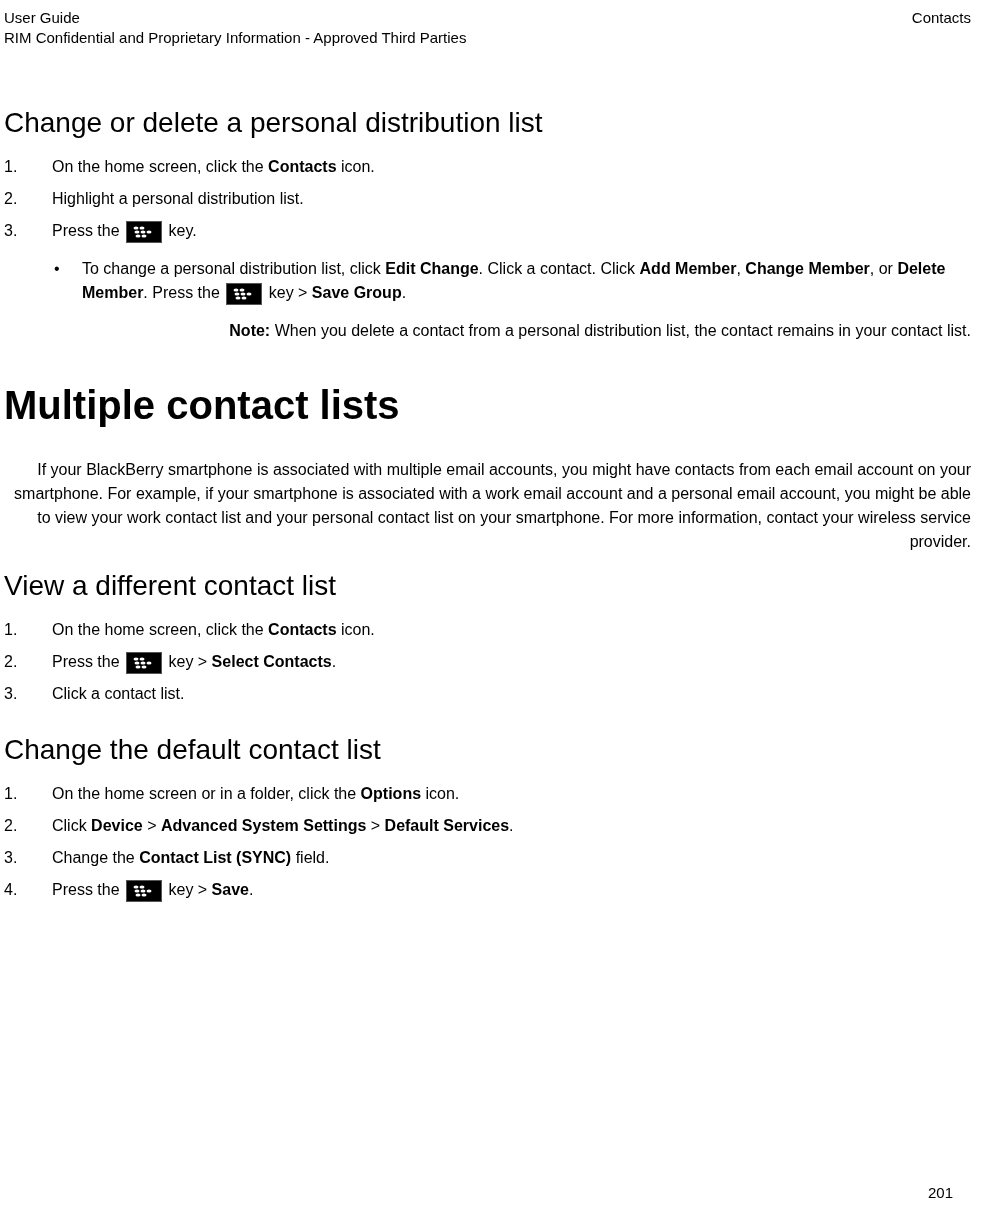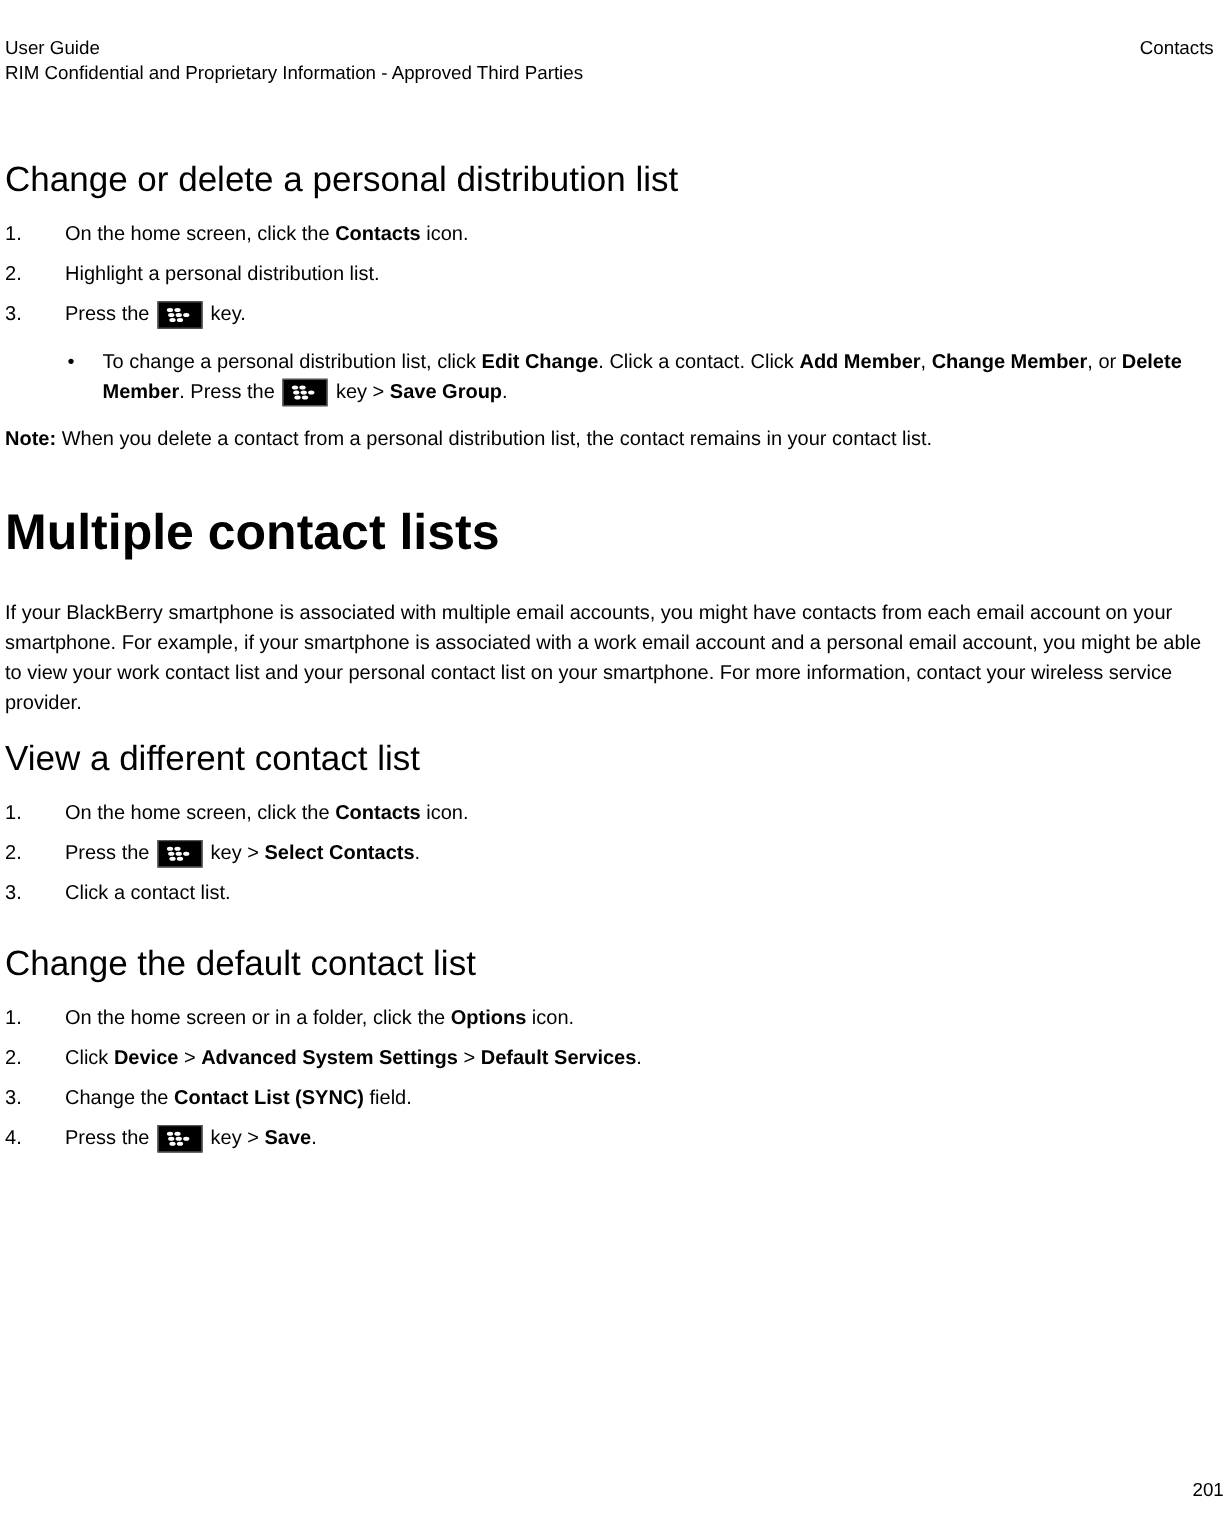--- a/index.html
+++ b/index.html
@@ -15,21 +15,20 @@
   }
   .page {
     padding: 8px 10px 0 4px;
     box-sizing: border-box;
   }
   .header-row {
     display: flex;
     justify-content: space-between;
     font-size: 15px;
     line-height: 1.3;
-    margin-top: 21px;
   }
   .header-left { }
   .header-right { text-align: right; }
   .content { padding-top: 60px; }
   h2.section-title {
     font-weight: 400;
     font-size: 28px;
     margin: 0 0 16px 0;
   }
   h1.big-title {
@@ -69,40 +68,41 @@
   }
   ul.bullets > li::before {
     content: "•";
     position: absolute;
     left: 50px;
     top: 0;
   }
   p.body {
     margin: 0 0 14px 0;
     line-height: 1.5;
+    text-align: right;
   }
   .bold { font-weight: 700; }
   .bb-key {
     display: inline-block;
     width: 34px;
     height: 20px;
     background: #000;
     vertical-align: middle;
     margin: 0 2px;
     position: relative;
     border: 1px solid #555;
   }
   .bb-key svg {
     position: absolute;
     top: 2px; left: 5px;
   }
   .page-number {
     position: absolute;
     bottom: 12px;
-    right: 2px;
+    right: 28px;
     font-size: 15px;
   }
 </style>
 </head>
 <body>
 
 <div class="page">
   <div class="header-row">
     <div class="header-left">
       <div>User Guide</div>

